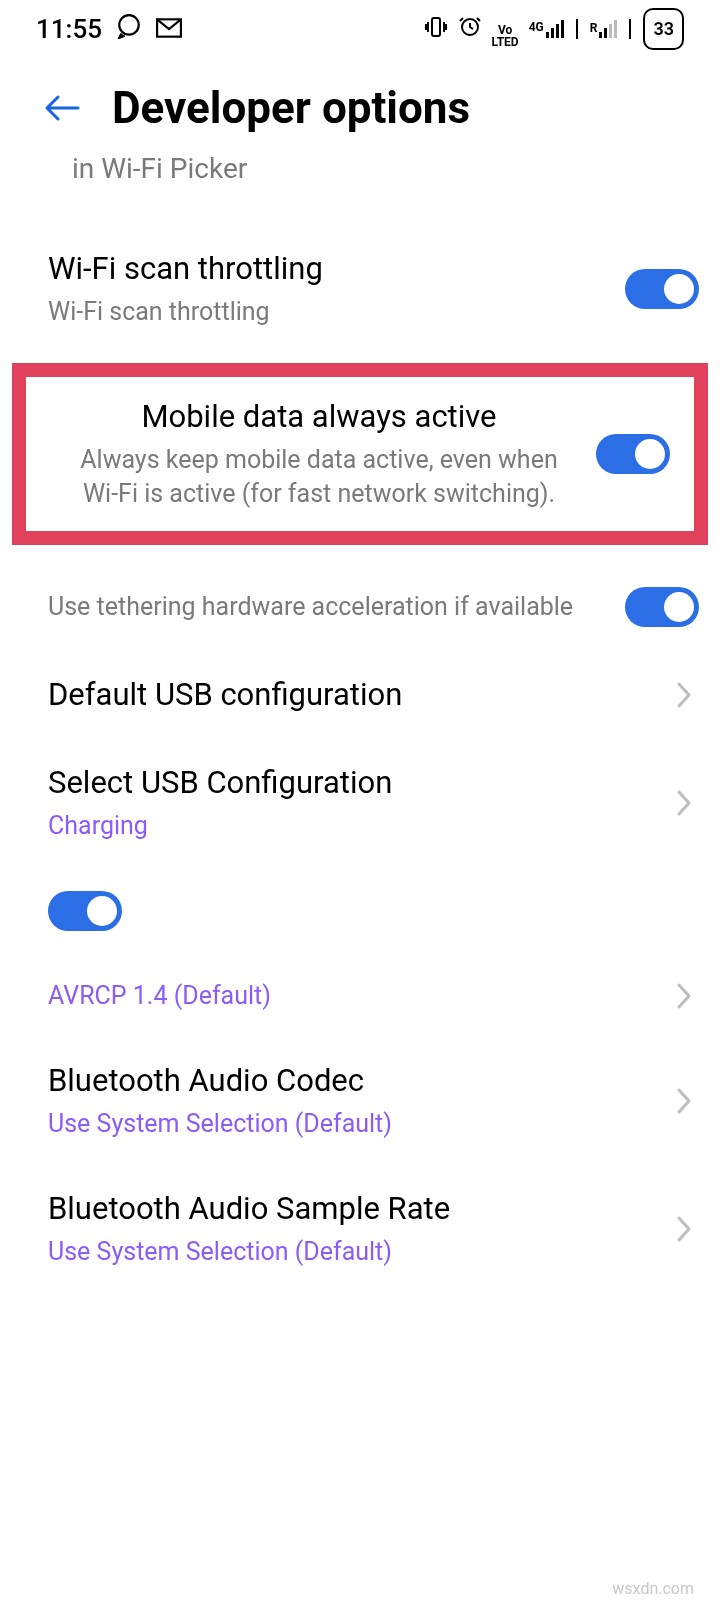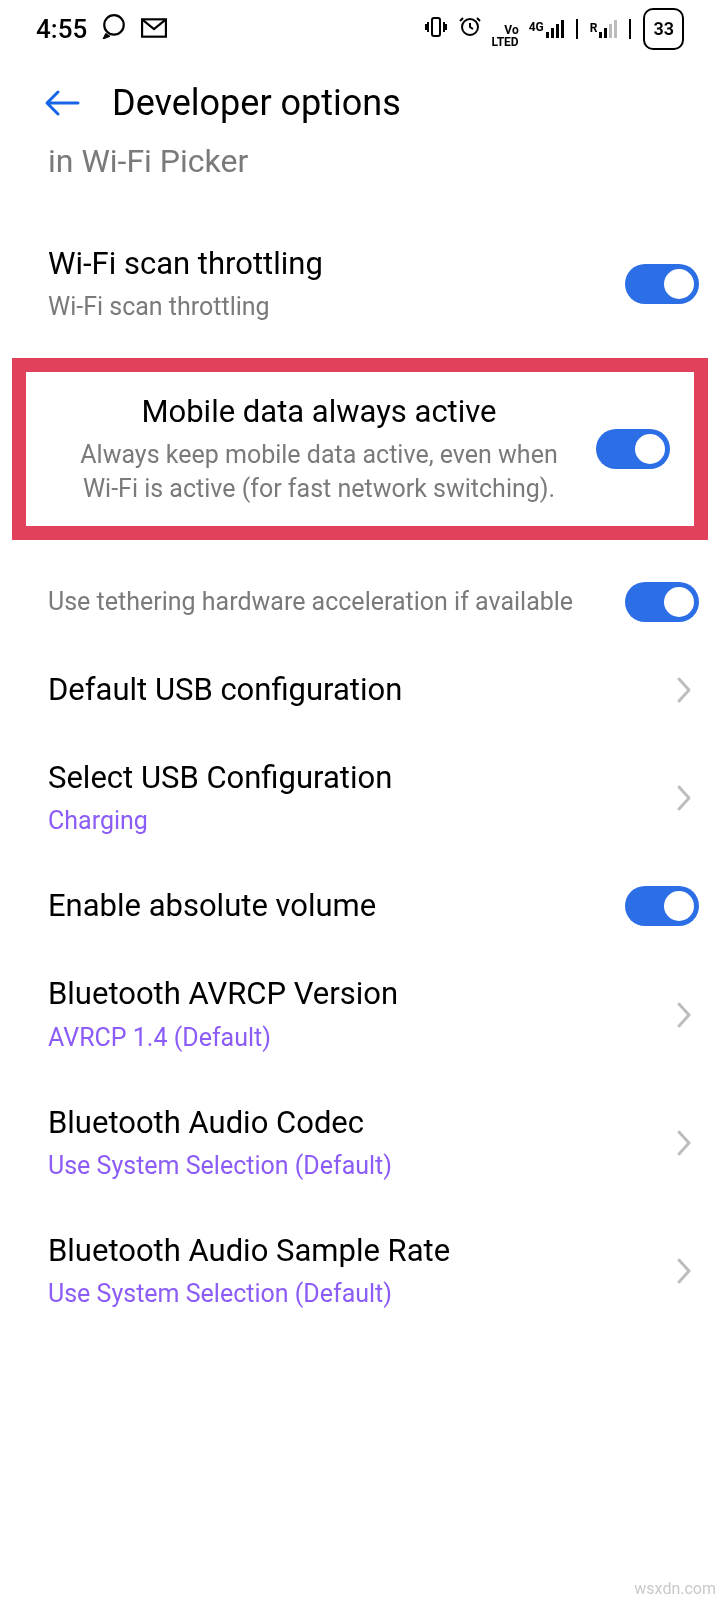--- a/index.html
+++ b/index.html
@@ -41,31 +41,31 @@
   .status-sep { width:2px; height:20px; background:#000; margin:0 2px;}
 
   
   .header {
     display: flex;
     align-items: center;
     padding: 24px 20px 24px 44px;
     gap: 32px;
   }
   .header-title {
-    font-size: 36px;
-    font-weight: 400;
+    font-size: 44px;
+    font-weight: 700;
   }
   .back-arrow svg { display:block; }
 
   
   .content { padding: 0 0px 0 0px; }
   .cutoff {
     color: #7a7a7a;
-    font-size: 32px;
-    padding: 0 48px 40px 48px;
+    font-size: 28px;
+    padding: 0 48px 40px 72px;
     margin-top: -6px;
   }
 
   .item {
     padding: 24px 21px 24px 48px;
     display: flex;
     align-items: center;
     gap: 20px;
   }
   .item .text { flex: 1; min-width:0;}
@@ -110,29 +110,29 @@
     right:auto; left:5px;
     background:#fff;
     box-shadow: inset 0 0 0 8px #c9c9c9;
   }
 
   
   .chevron { flex-shrink:0; margin-right:6px;}
   .chevron svg{ display:block;}
 
   .watermark{
-    position:absolute; bottom:2px; right:4px; font-size:16px; color:#c9c9c9;
+    position:absolute; bottom:2px; right:26px; font-size:16px; color:#c9c9c9;
   }
 </style>
 </head>
 <body>
 
 <div class="status-bar">
   <div class="status-left">
-    <span>4:55</span>
+    <span>11:55</span>
     <span>
       <svg width="26" height="26" viewBox="0 0 24 24" fill="none" stroke="#000" stroke-width="2">
           <circle cx="12" cy="11" r="9"></circle>
           <path d="M5 19 L3 23 L8 21" fill="#000"></path>
         </svg>
     </span>
     <span>
       <svg width="26" height="20" viewBox="0 0 24 18" fill="none" stroke="#000" stroke-width="2">
           <rect x="1" y="1" width="22" height="16"></rect>
           <path d="M1 1 L12 10 L23 1"></path>
@@ -145,21 +145,21 @@
           <rect x="8" y="2" width="8" height="18" rx="2"></rect>
           <path d="M4 6 L4 16 M2 8 L2 14 M20 6 L20 16 M22 8 L22 14"></path>
         </svg>
     </span>
     <span>
       <svg width="24" height="24" viewBox="0 0 24 24" fill="none" stroke="#000" stroke-width="2">
           <circle cx="12" cy="13" r="8"></circle>
           <path d="M12 9 L12 13 L15 15 M5 4 L2 7 M19 4 L22 7"></path>
         </svg>
     </span>
-    <span class="tiny" style="white-space:pre; text-align:right; line-height:1;margin-top:13px;">Vo
+    <span class="tiny" style="white-space:pre; text-align:center; line-height:1;margin-top:13px;">Vo
 LTED</span>
     <span style="display:flex;align-items:flex-end;gap:2px">
       <span class="tiny" style="margin-bottom:5px">4G</span>
       <span class="sig-bars">
           <span class="b1"></span>
           <span class="b2"></span>
           <span class="b3"></span>
           <span class="b4"></span>
         </span>
     </span>
@@ -234,29 +234,25 @@
     </div>
     <span class="chevron">
       <svg width="18" height="30" viewBox="0 0 18 30" fill="none" stroke="#bdbdbd" stroke-width="3" stroke-linecap="round" stroke-linejoin="round">
           <path d="M4 4 L14 15 L4 26"></path>
         </svg>
     </span>
   </div>
 
 
   <div class="item no-sub">
-    <div class="text">
-      <div class="title">Enable absolute volume</div>
-    </div>
     <div class="toggle"></div>
   </div>
 
   <div class="item">
     <div class="text">
-      <div class="title">Bluetooth AVRCP Version</div>
       <div class="value">AVRCP 1.4 (Default)</div>
     </div>
     <span class="chevron">
       <svg width="18" height="30" viewBox="0 0 18 30" fill="none" stroke="#bdbdbd" stroke-width="3" stroke-linecap="round" stroke-linejoin="round">
           <path d="M4 4 L14 15 L4 26"></path>
         </svg>
     </span>
   </div>
 
   <div class="item">

